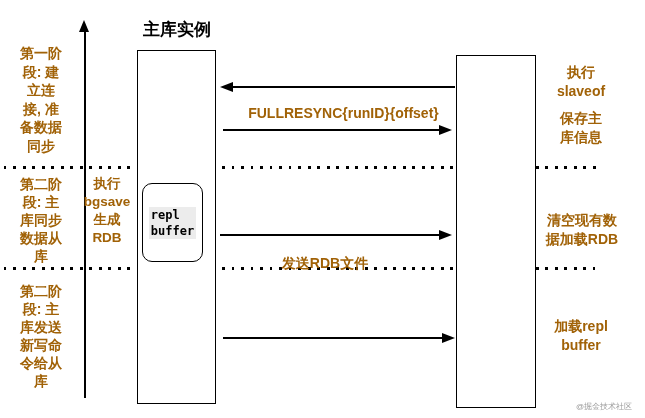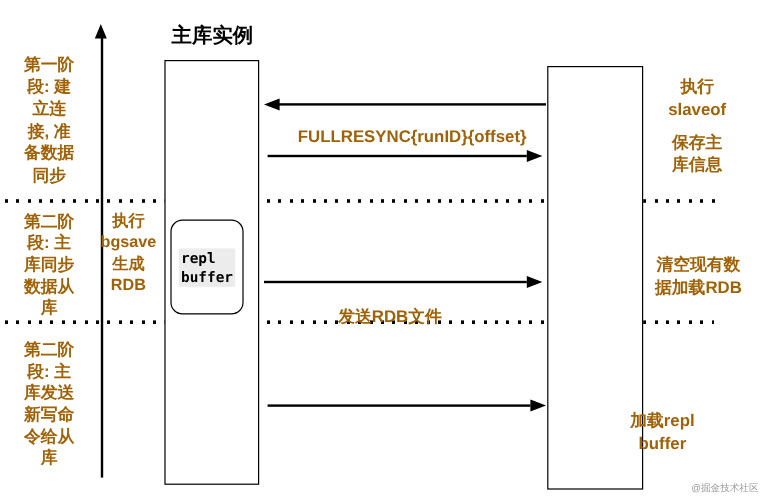--- a/index.html
+++ b/index.html
@@ -108,18 +108,18 @@
 
   <div class="hline" style="left:223px;top:337px;width:219px;"></div>
   <div class="head-right" style="left:442px;top:333px;"></div>
 
   <div class="label" style="left:543px;top:63px;width:76px;">执行
 slaveof</div>
   <div class="label" style="left:536px;top:211px;width:92px;">清空现有数
 据加载RDB</div>
   <div class="label" style="left:543px;top:109px;width:76px;">保存主
 库信息</div>
-  <div class="label" style="left:514px;top:317px;width:76px;margin-top:24px;">加载repl
+  <div class="label" style="left:543px;top:317px;width:76px;">加载repl
 buffer</div>
 
   <div class="watermark">@掘金技术社区</div>
 
 </div>
 
 </body></html>

